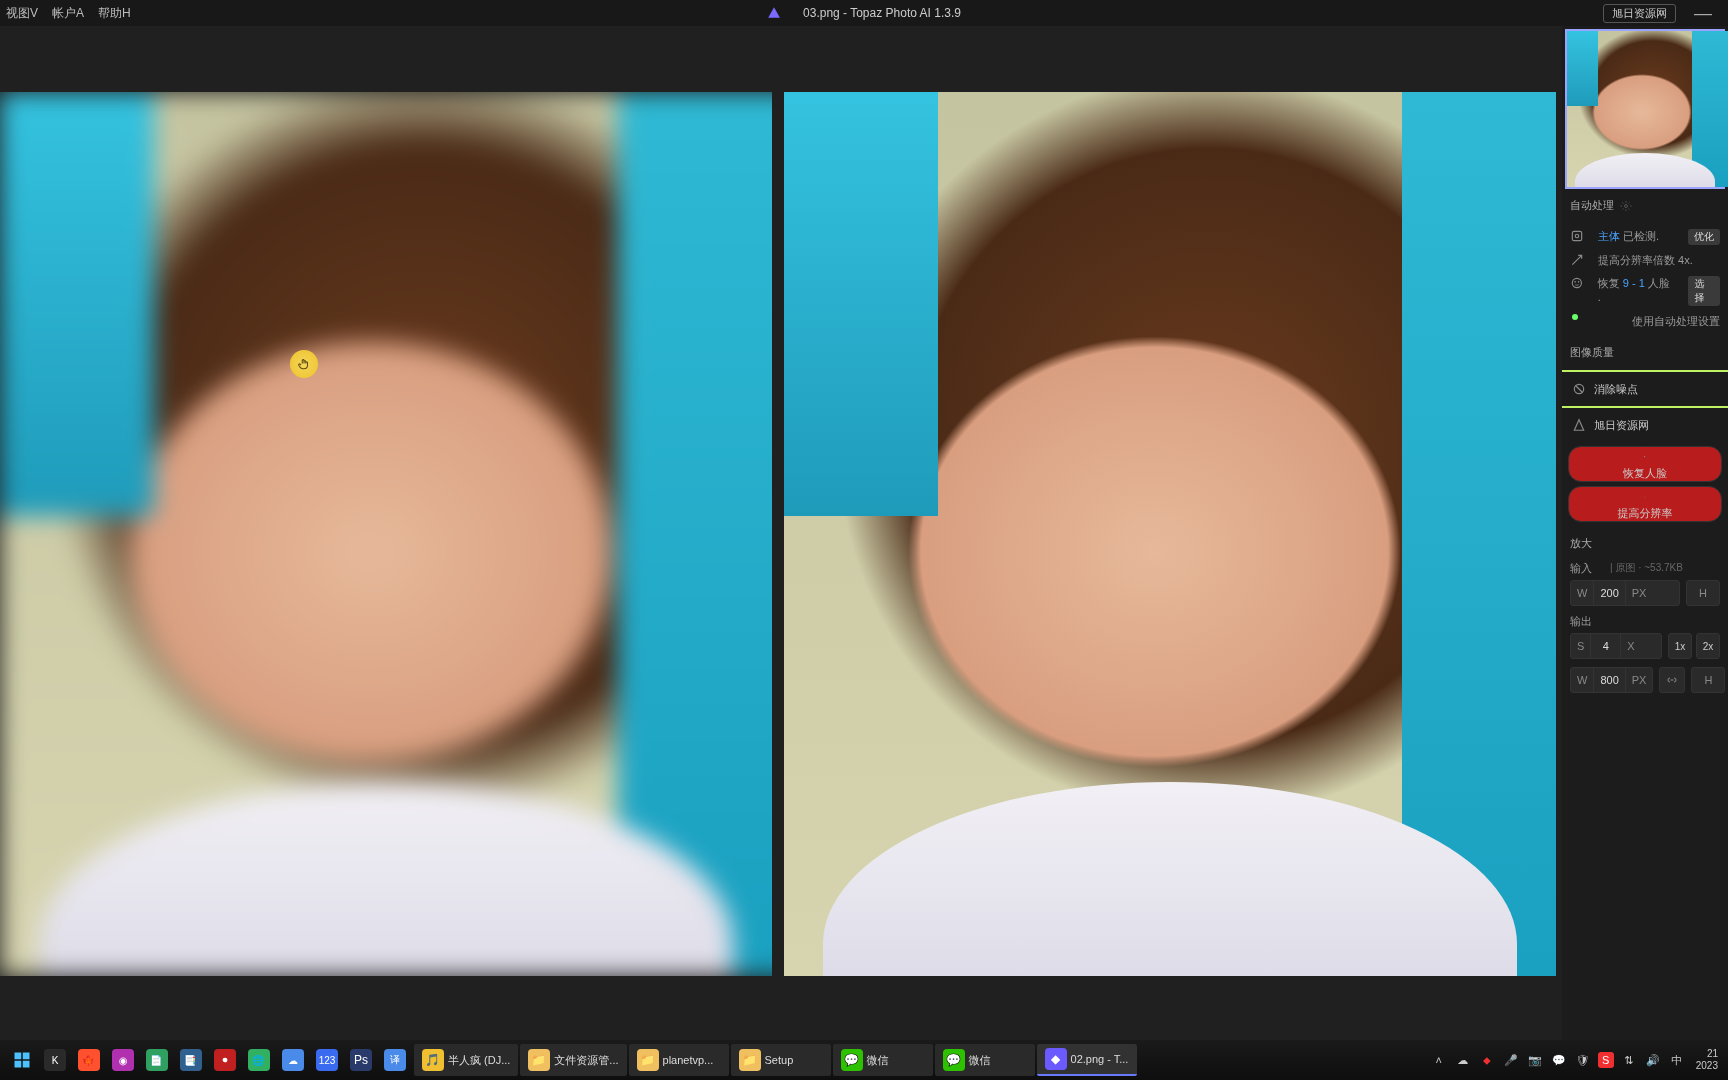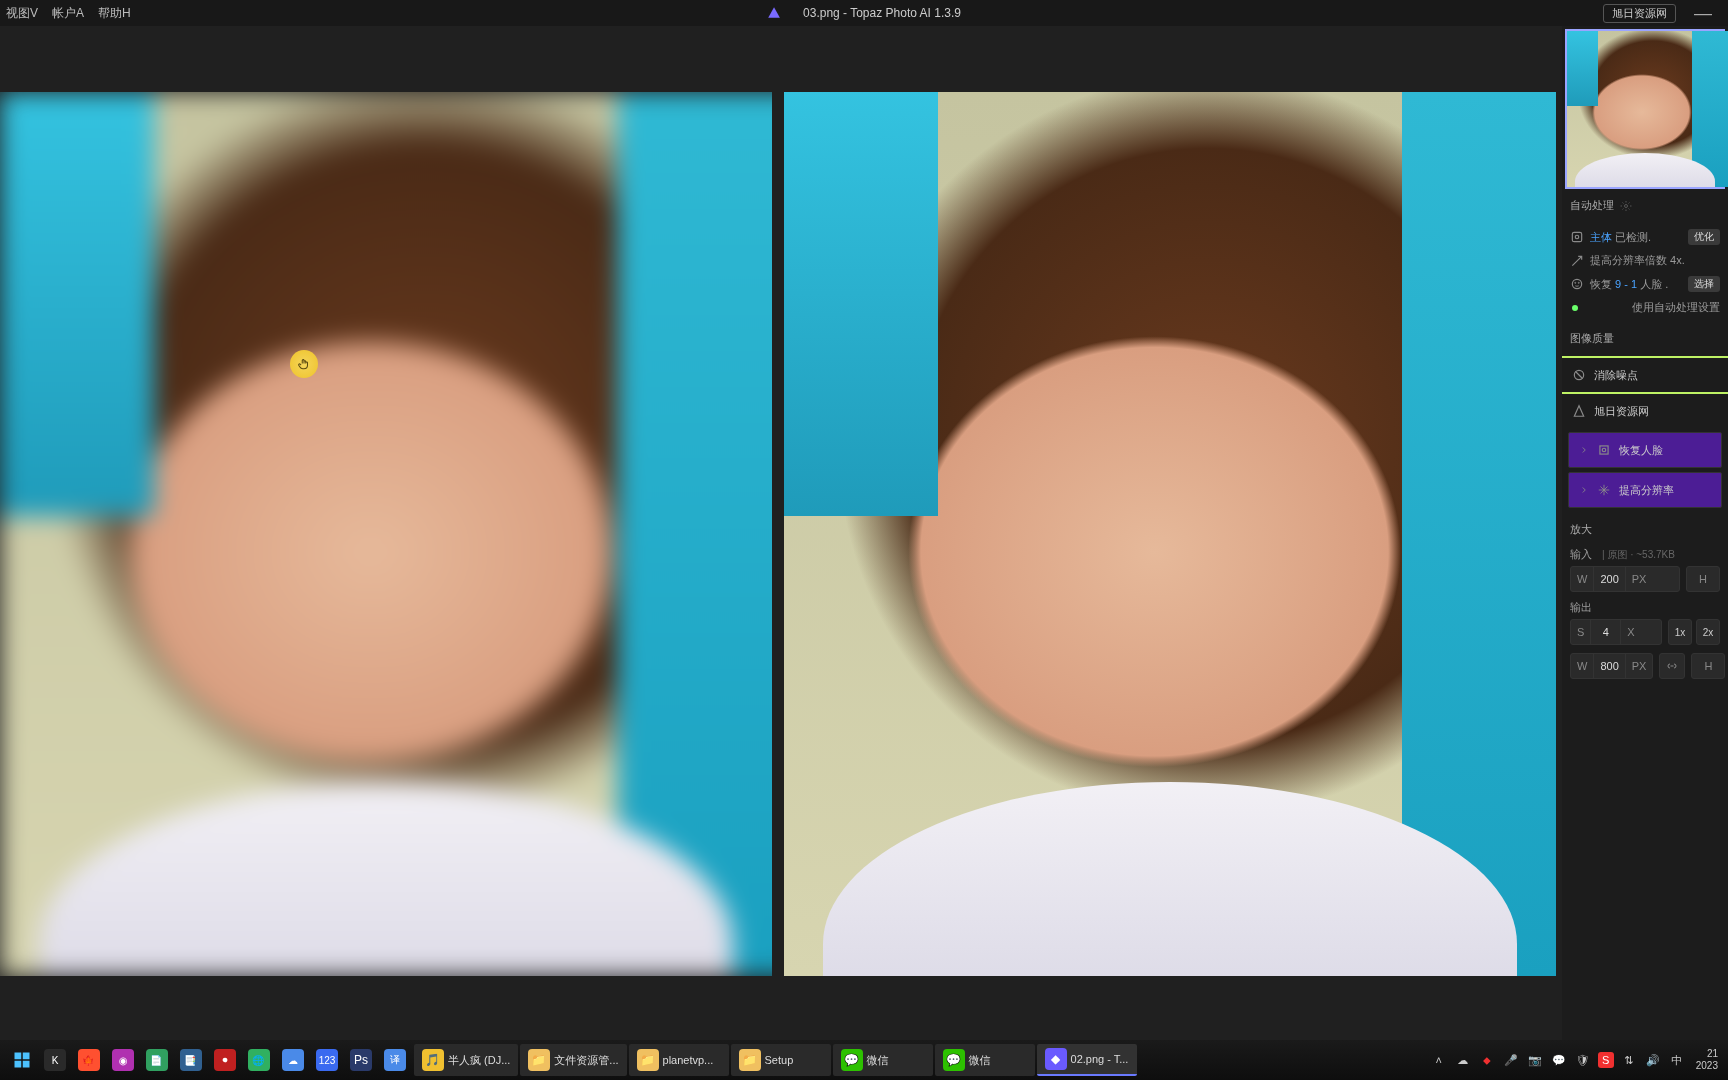--- a/index.html
+++ b/index.html
@@ -49,29 +49,29 @@
 .view-tools { margin-left:auto; display:flex; align-items:center; gap:8px; padding-right:10px; }
 .view-tools .ico { width:22px; height:20px; border-radius:3px; display:flex; align-items:center; justify-content:center; }
 .view-tools .ico.active { background:#3a4a7a; }
 .view-tools svg { width:14px; height:14px; stroke:#bbb; fill:none; }
 
 
 .thumb { height:160px; margin:3px; border:2px solid #9aa4ff; }
 .thumb .fake-photo { filter:none; }
 .panel h4 { font-size:11px; color:#aaa; padding:6px 8px; font-weight:normal; display:flex; align-items:center; gap:6px; }
 .autoproc { padding:6px 8px; }
-.ap-row { display:flex; align-items:center; gap:6px; font-size:11px; color:#9a9a9a; padding:4px 0; }
+.ap-row { display:flex; gap:14px; font-size:11px; color:#9a9a9a; padding:4px 0; }
 .ap-row svg { width:14px; height:14px; stroke:#8a8a8a; fill:none; }
 .ap-row .hl { color:#4aa3ff; }
 .pill { margin-left:auto; font-size:10px; padding:1px 6px; border-radius:3px; background:#3a3a3a; color:#ddd; }
 .dot { width:6px; height:6px; border-radius:50%; background:#6aff6a; margin-left:2px; }
 .section { padding:4px 0; }
 .opt-row { height:36px; display:flex; align-items:center; gap:8px; padding:0 10px;
   font-size:11px; color:#ccc; border-top:2px solid #bef264; }
-.opt-row.expandable { background:#4c1d95; border:1px solid #333; margin:4px 6px; border-radius:2px; }
+.opt-row.expandable { background:#b91c1c; border:1px solid #333; margin:4px 6px; border-radius:13px;flex-direction:column; }
 .opt-row svg { width:14px; height:14px; stroke:#8a8a8a; fill:none; }
 .chev { width:10px !important; height:10px !important; }
 
 .num-box { display:flex; align-items:center; background:#2a2a2a; border:1px solid #333; border-radius:3px;
   height:26px; font-size:11px; }
 .num-box span { padding:0 6px; color:#888; border-right:1px solid #333; height:100%; display:flex; align-items:center; }
 .num-box span:last-child { border-right:none; }
 .num-box .val { color:#ddd; min-width:30px; justify-content:center; }
 .dim-row { display:flex; gap:6px; padding:4px 8px; }
 .dim-row .num-box { flex:1; }

